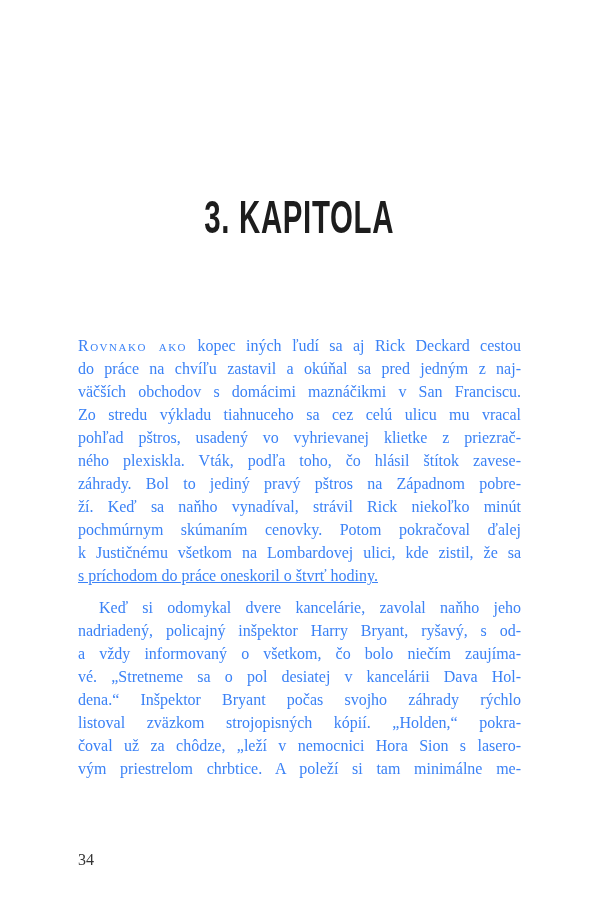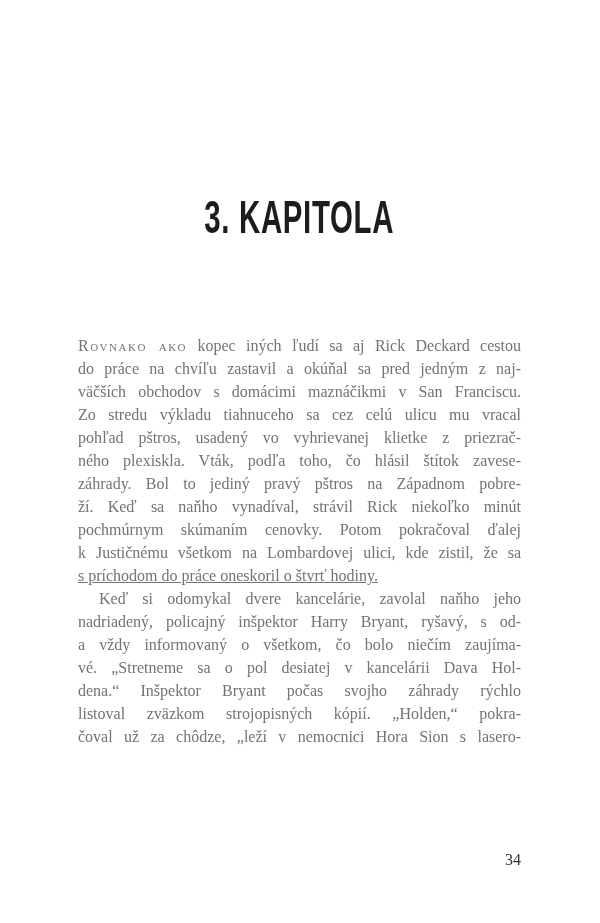--- a/index.html
+++ b/index.html
@@ -35,47 +35,48 @@
     transform: scaleX(0.64);
     transform-origin: 50% 50%;
   }
   .body-text {
     position: absolute;
     top: 334px;
     left: 78px;
     width: 443px;
     font-size: 16px;
     line-height: 23px;
-    color: #737373;
+    color: #3b82f6;
   }
   .line {
     height: 23px;
     text-align: justify;
     text-align-last: justify;
     -moz-text-align-last: justify;
     overflow: visible;
   }
   .line.para-end {
     text-align-last: left;
     text-decoration: underline;
     -moz-text-align-last: left;
   }
   .line.indent {
     padding-left: 21px;
+    margin-top: 9px;
   }
   .smallcaps {
     font-variant: small-caps;
     letter-spacing: 1.5px;
   }
   .page-number {
     position: absolute;
     top: 851px;
     left: 78px;
     width: 443px;
-    text-align: right;
+    text-align: left;
     font-size: 16px;
     color: #333333;
   }
 </style>
 </head>
 <body>
 
 <div class="book-page">
 
   <div class="chapter-title">
@@ -94,17 +95,18 @@
     <div class="line">pochmúrnym skúmaním cenovky. Potom pokračoval ďalej</div>
     <div class="line">k Justičnému všetkom na Lombardovej ulici, kde zistil, že sa</div>
     <div class="line para-end">s príchodom do práce oneskoril o štvrť hodiny.</div>
     <div class="line indent">Keď si odomykal dvere kancelárie, zavolal naňho jeho</div>
     <div class="line">nadriadený, policajný inšpektor Harry Bryant, ryšavý, s od-</div>
     <div class="line">a vždy informovaný o všetkom, čo bolo niečím zaujíma-</div>
     <div class="line">vé. „Stretneme sa o pol desiatej v kancelárii Dava Hol-</div>
     <div class="line">dena.“ Inšpektor Bryant počas svojho záhrady rýchlo</div>
     <div class="line">listoval zväzkom strojopisných kópií. „Holden,“ pokra-</div>
     <div class="line">čoval už za chôdze, „leží v nemocnici Hora Sion s lasero-</div>
+    <div class="line">vým priestrelom chrbtice. A poleží si tam minimálne me-</div>
   </div>
 
   <div class="page-number">34</div>
 
 </div>
 
 </body></html>

